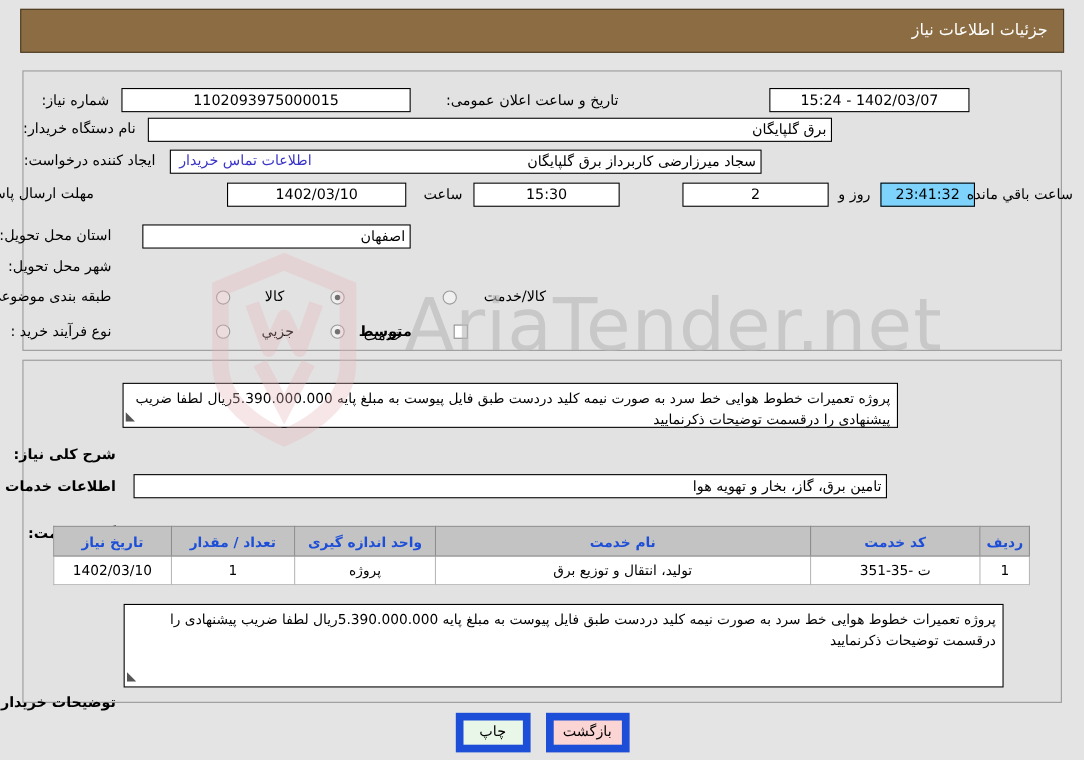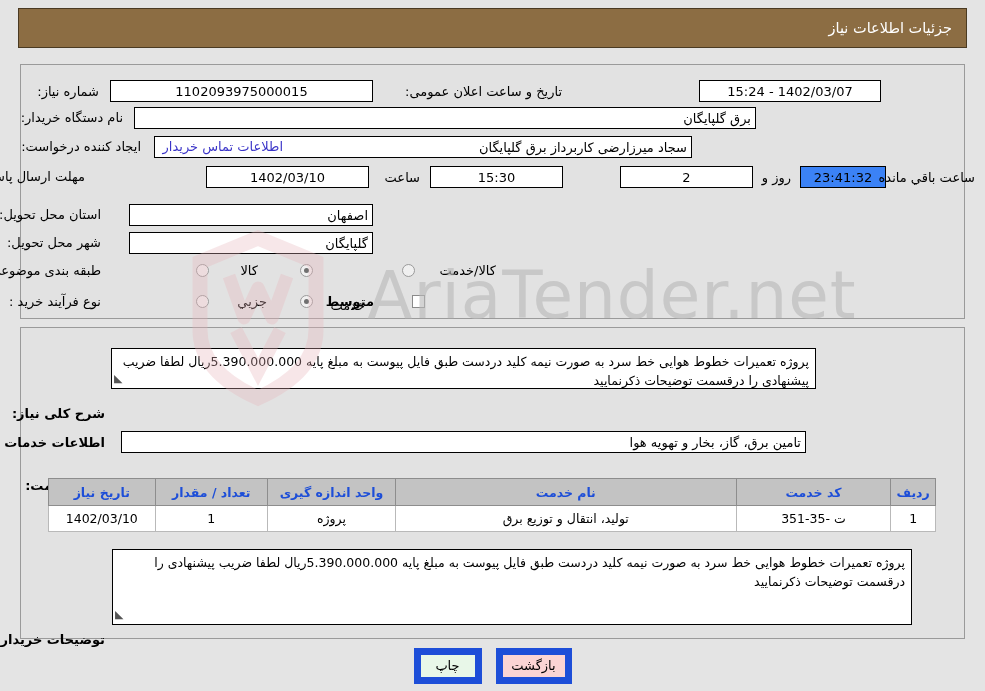--- a/index.html
+++ b/index.html
@@ -75,21 +75,21 @@
     font-size: 13px;
     color: #000;
     display: flex;
     align-items: center;
     padding: 0 4px;
     white-space: nowrap;
     overflow: hidden;
   }
   .box.ctr   { justify-content: center; }
   .box.right { justify-content: flex-start; }
-  .box.cream { background: #3b82f6; }
+  .box.cream { background: #7dd3fc; }
 
   .link {
     position: absolute;
     font-size: 13px;
     color: #3b35c8;
     cursor: pointer;
     white-space: nowrap;
   }
 
   
@@ -230,21 +230,20 @@
   <div class="box ctr" style="right:422px; top:166px; width:133px; height:22px;">15:30</div>
   <div class="box ctr" style="right:232px; top:166px; width:133px; height:22px;">2</div>
   <div class="lbl" style="right:194px; top:170px;">روز و</div>
   <div class="box ctr cream" style="right:99px; top:166px; width:86px; height:22px;">23:41:32</div>
   <div class="lbl" style="right:10px; top:170px;">ساعت باقي مانده</div>
 
   <div class="lbl" style="right:884px; top:207px;">استان محل تحویل:</div>
   <div class="box right" style="right:612px; top:204px; width:244px; height:22px;">اصفهان</div>
 
   <div class="lbl" style="right:884px; top:235px;">شهر محل تحویل:</div>
-  <div class="box right" style="right:612px; top:232px; width:244px; height:22px;">گلپایگان</div>
 
   <div class="lbl" style="right:884px; top:263px;">طبقه بندی موضوعی:</div>
 
   <div class="radio" style="right:776px; top:264px;"></div>
   <div class="lbl" style="right:727px; top:263px;">کالا</div>
 
   <div class="radio on" style="right:672px; top:264px;"></div>
   <div class="lbl" style="right:620px; top:263px;margin-top:35px;">خدمت</div>
 
   <div class="radio" style="right:570px; top:264px;"></div>

